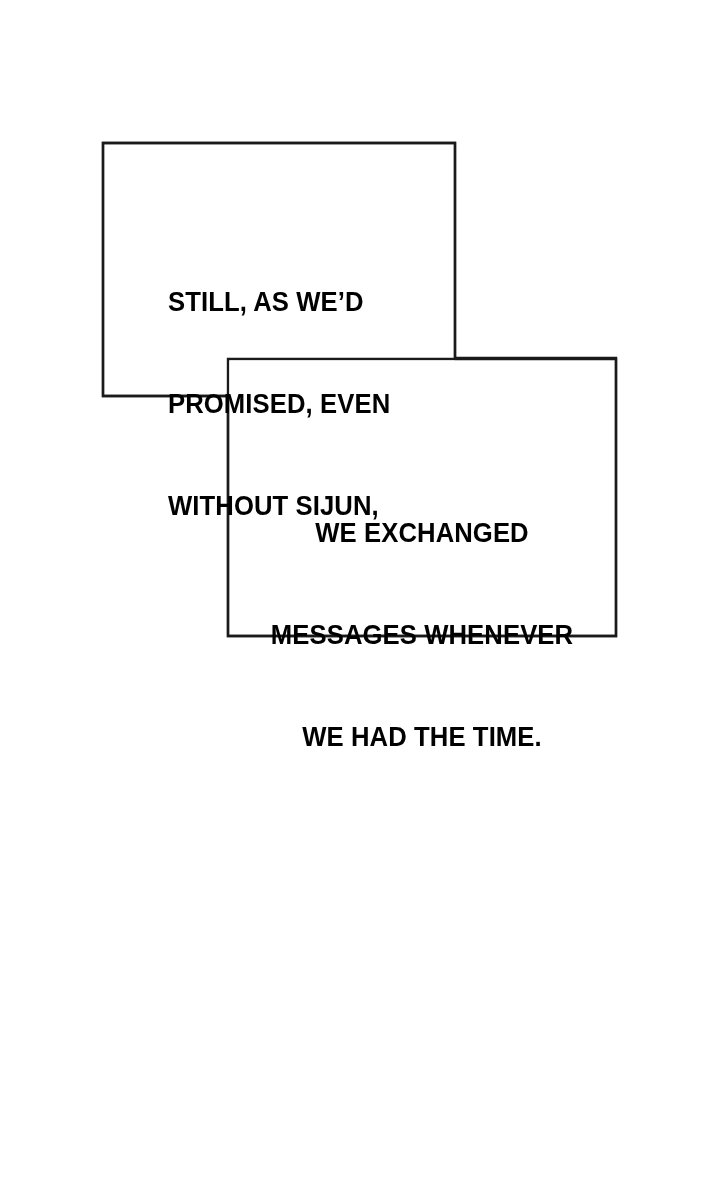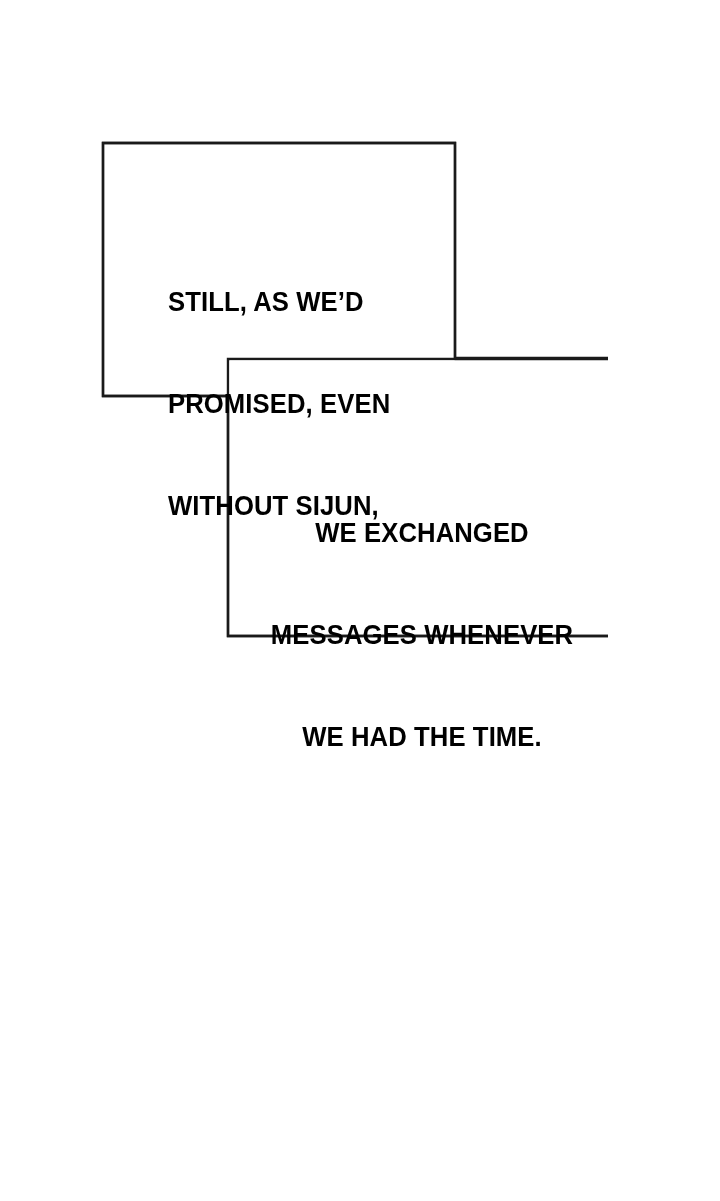--- a/index.html
+++ b/index.html
@@ -10,20 +10,21 @@
   body {
     font-family: "Liberation Sans", sans-serif;
   }
 
   #page {
     position: relative;
     width: 608px;
     height: 1201px;
     background: #ffffff;
     overflow: hidden;
+    padding-left: 48px;
   }
 
   
   #panel-outline {
     position: absolute;
     left: 0;
     top: 0;
     width: 720px;
     height: 1201px;
     pointer-events: none;

